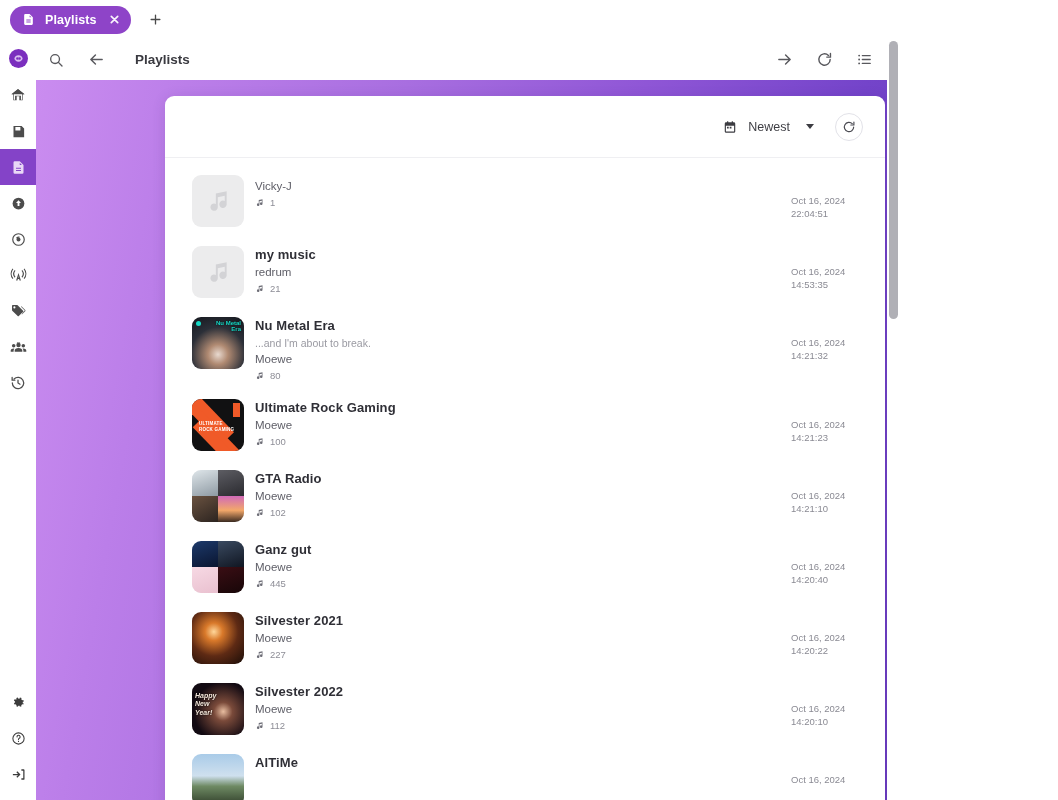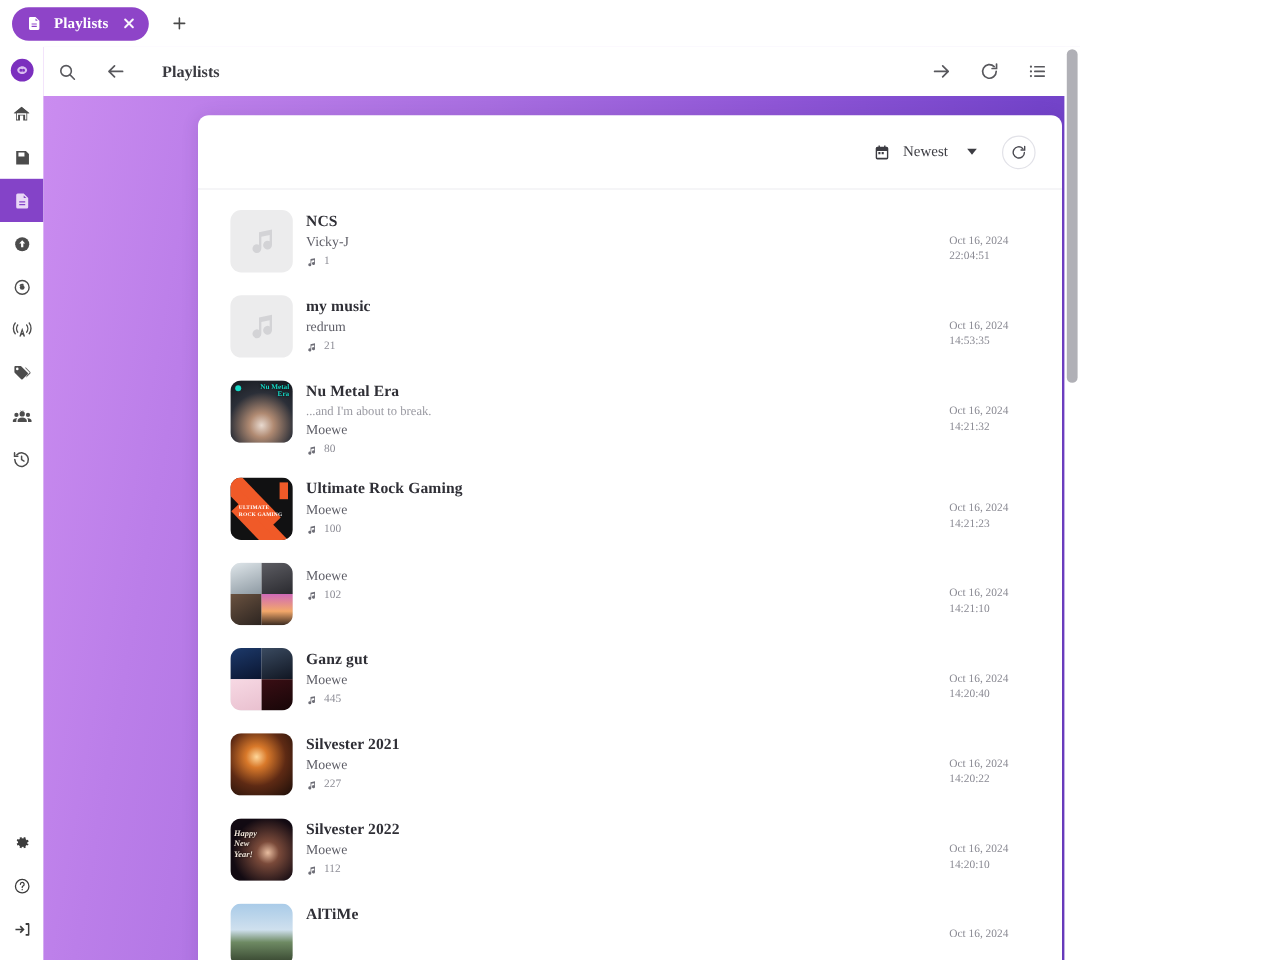--- a/index.html
+++ b/index.html
@@ -1,21 +1,21 @@
 <!DOCTYPE html>
 <html><head>
 <meta charset="utf-8">
 <style>
   * { box-sizing: border-box; margin: 0; padding: 0; }
   html, body {
     width: 1058px; height: 800px; overflow: hidden;
     font-family: "Liberation Sans", sans-serif;
     background: #ffffff;
   }
-  .app { position: relative; width: 900px; height: 800px; overflow: hidden; font-family: Liberation Serif, serif; }
+  .app { position: relative; width: 900px; height: 800px; overflow: hidden; }
 
   
   .tabbar {
     height: 39px; background: #ffffff; display: flex; align-items: center;
     padding-left: 10px; gap: 6px; position: relative; z-index: 30;
   }
   .tab {
     display: flex; align-items: center; gap: 10px;
     background: #8e44c8; color: #ffffff; border-radius: 19px;
     height: 28px; padding: 0 11px 0 12px; cursor: pointer;
@@ -317,21 +317,20 @@
         </div>
 
         <div class="list" id="list">
             <div class="row">
               <div class="thumb ph">
                 <svg width="26" height="26" viewBox="0 0 24 24" fill="currentColor">
                   <path d="M20 3l-10 2.1v9.6a3.4 3.4 0 1 0 1.8 3V8.6l6.4-1.35V12a3.4 3.4 0 1 0 1.8 3V3z"></path>
                 </svg>
               </div>
               <div class="meta">
-       <div class="p-title">NCS</div>
        <div class="p-owner">Vicky-J</div>
                 <div class="p-count">
                   <span class="note">
                     <svg width="9" height="9" viewBox="0 0 24 24" fill="currentColor">
                       <path d="M20 3l-10 2.1v9.6a3.4 3.4 0 1 0 1.8 3V8.6l6.4-1.35V12a3.4 3.4 0 1 0 1.8 3V3z"></path>
                     </svg>
                   </span>
                   <span>1</span>
                 </div>
      </div>
@@ -418,20 +417,21 @@
             <div class="row">
               <div class="thumb ">
                 <div class="art grid4">
                   <div style="background:linear-gradient(160deg,#dfe6ea,#8e9aa3)"></div>
                   <div style="background:linear-gradient(160deg,#5d5d63,#2a2a2f)"></div>
                   <div style="background:linear-gradient(150deg,#6a5240,#2c2420)"></div>
                   <div style="background:linear-gradient(180deg,#d06ab8,#f3a86a 55%,#3a2a20)"></div>
                 </div>
               </div>
               <div class="meta">
+       <div class="p-title">GTA Radio</div>
        <div class="p-owner">Moewe</div>
                 <div class="p-count">
                   <span class="note">
                     <svg width="9" height="9" viewBox="0 0 24 24" fill="currentColor">
                       <path d="M20 3l-10 2.1v9.6a3.4 3.4 0 1 0 1.8 3V8.6l6.4-1.35V12a3.4 3.4 0 1 0 1.8 3V3z"></path>
                     </svg>
                   </span>
                   <span>102</span>
                 </div>
      </div>

